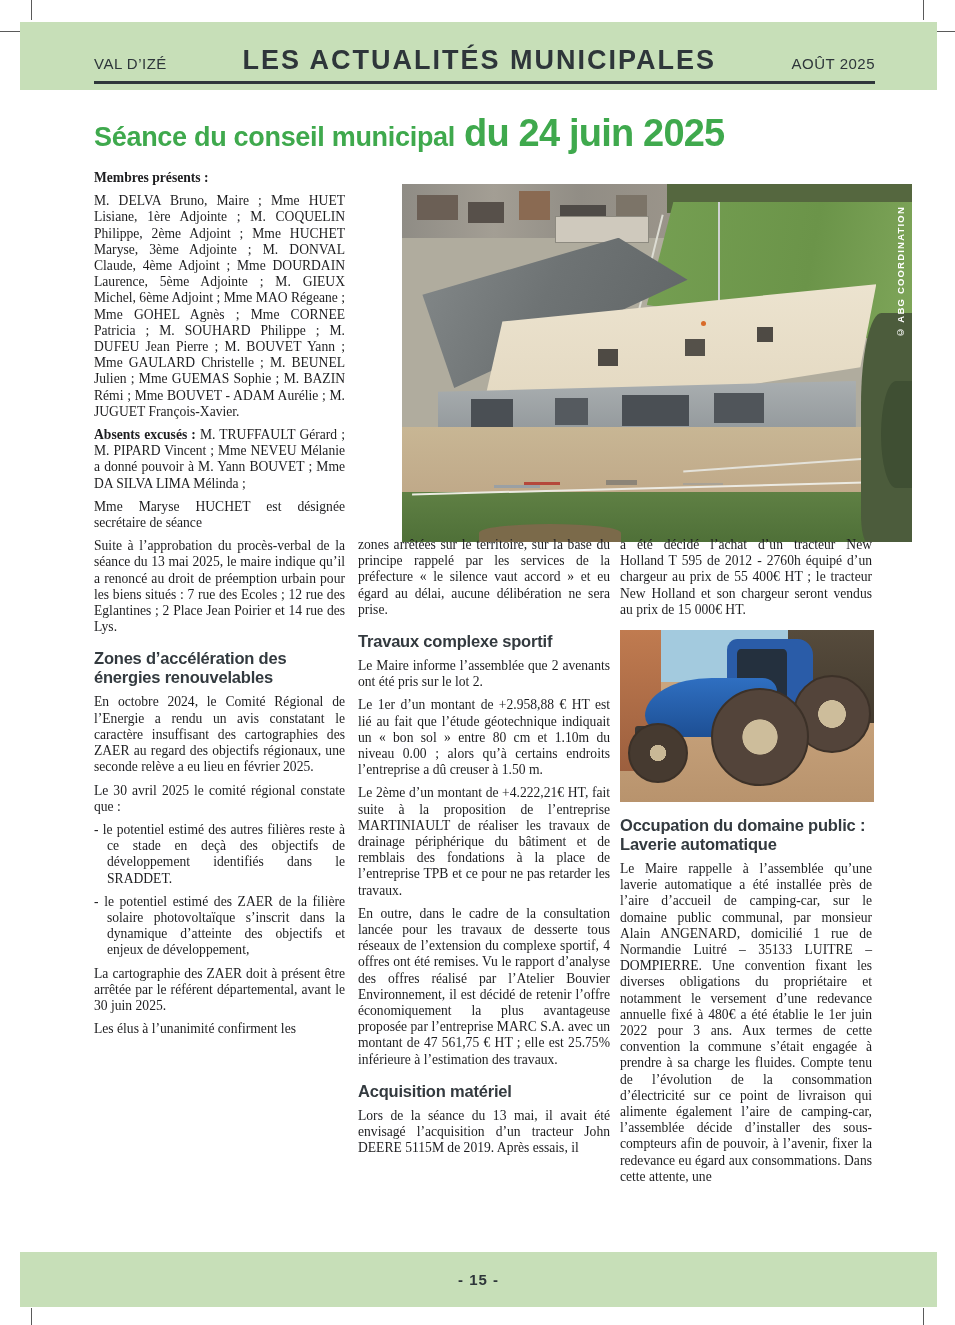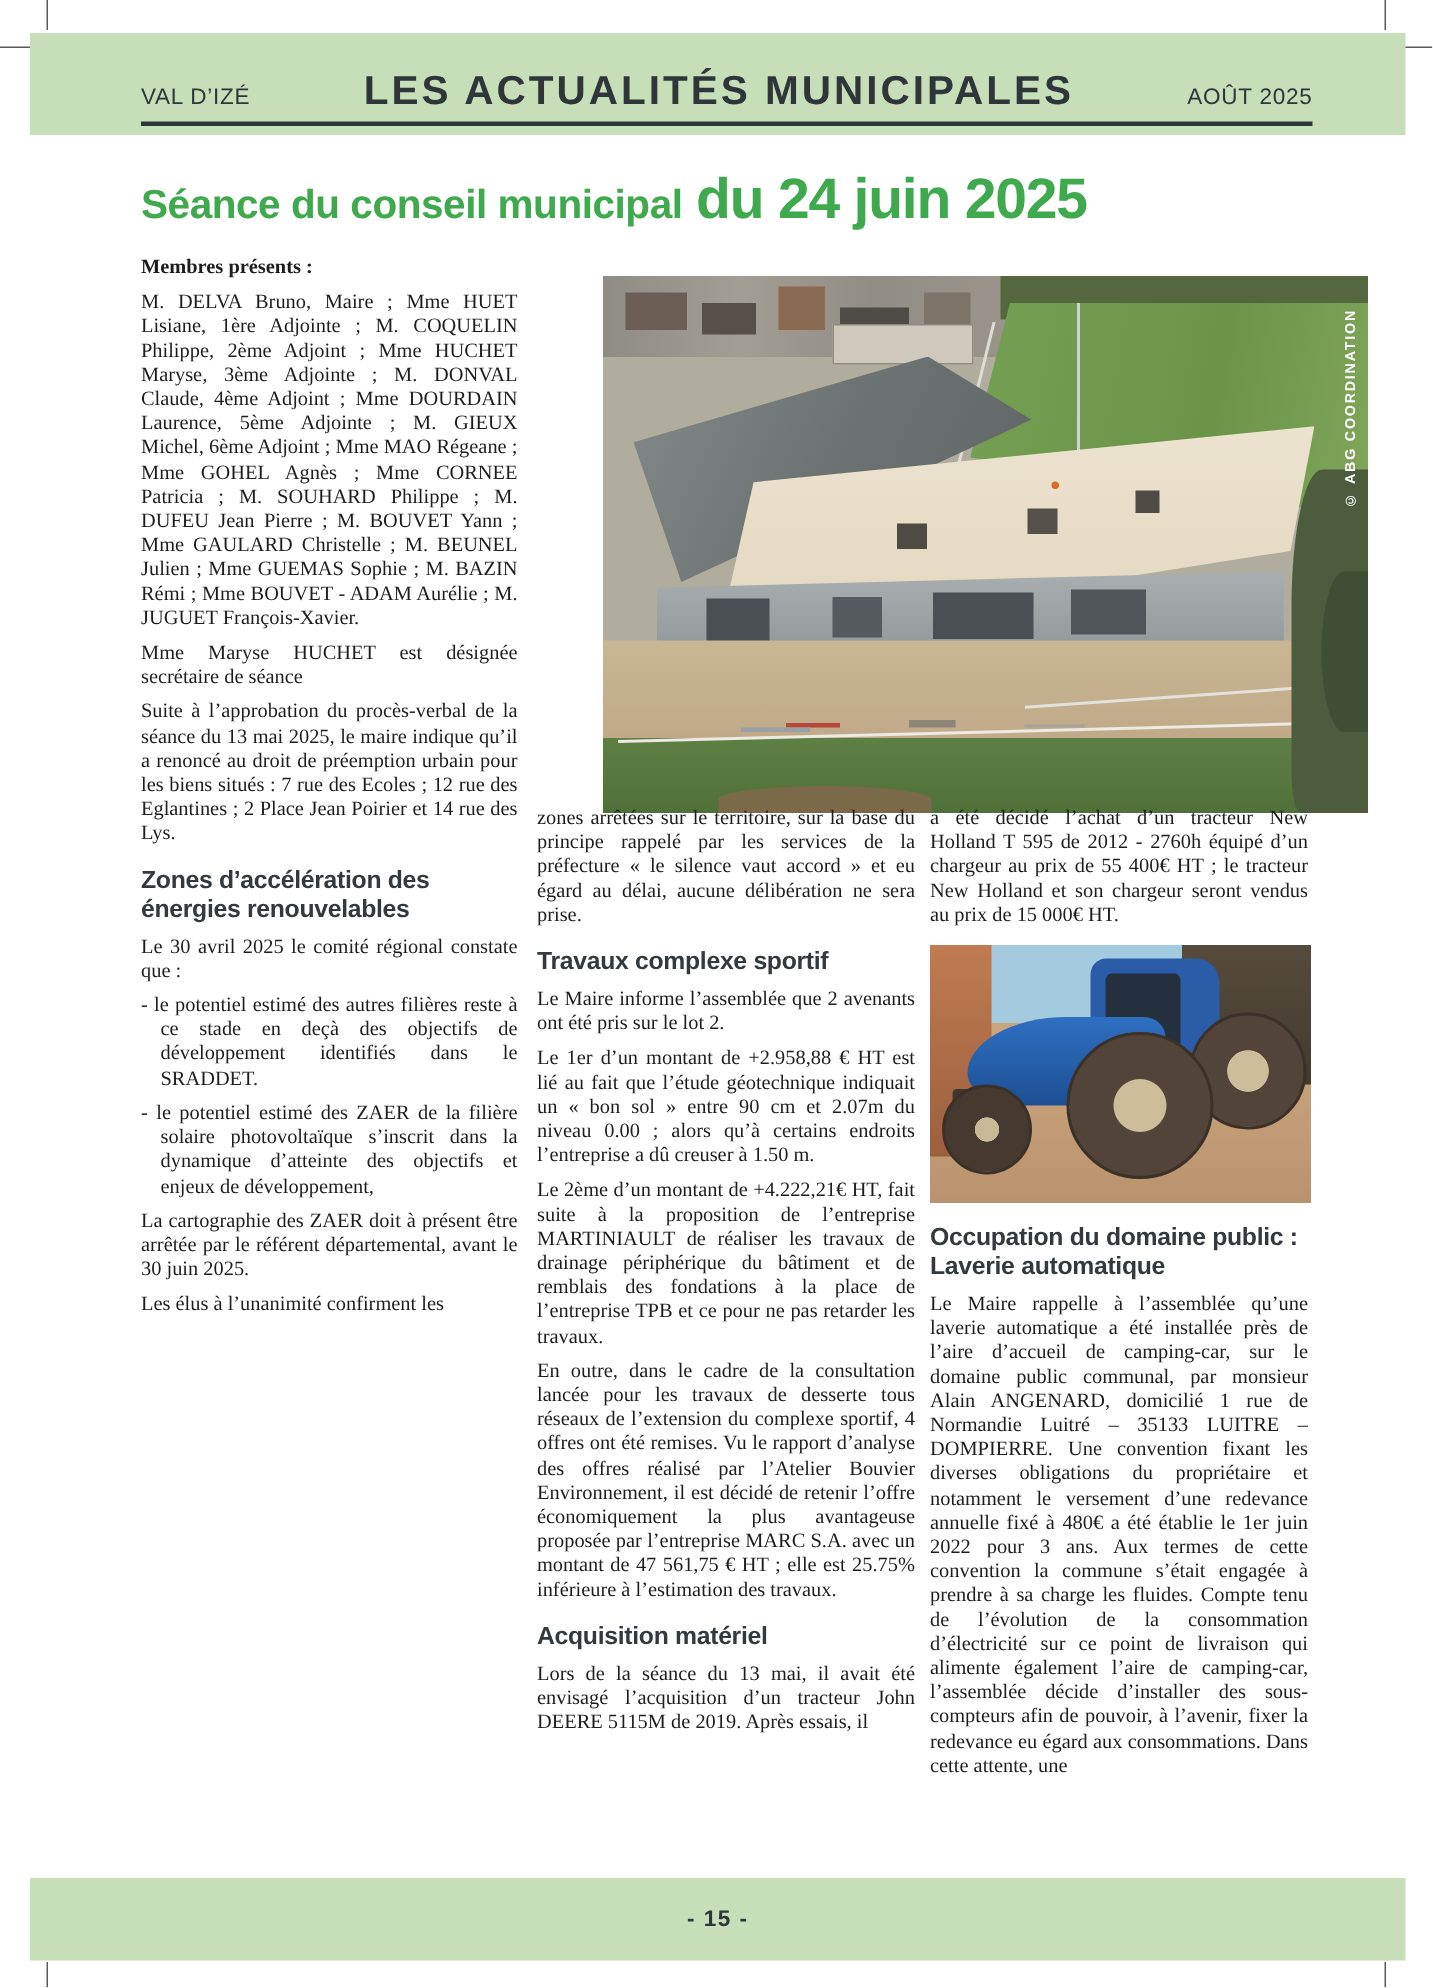--- a/index.html
+++ b/index.html
@@ -186,35 +186,37 @@
     <div class="ap ap-fence-bot"></div>
     <div class="ap ap-fence-bot2"></div>
     <div class="ap ap-trees-right"></div>
     <div class="ap ap-trees-right2"></div>
     <figcaption class="ap-credit">© ABG COORDINATION</figcaption>
   </figure>
 
   <section class="col col-left">
     <p class="lead">Membres présents :</p>
     <p>M. DELVA Bruno, Maire ; Mme HUET Lisiane, 1ère Adjointe ; M. COQUELIN Philippe, 2ème Adjoint ; Mme HUCHET Maryse, 3ème Adjointe ; M. DONVAL Claude, 4ème Adjoint ; Mme DOURDAIN Laurence, 5ème Adjointe ; M. GIEUX Michel, 6ème Adjoint ; Mme MAO Régeane ; Mme GOHEL Agnès ; Mme CORNEE Patricia ; M. SOUHARD Philippe ; M. DUFEU Jean Pierre ; M. BOUVET Yann ; Mme GAULARD Christelle ; M. BEUNEL Julien ; Mme GUEMAS Sophie ; M. BAZIN Rémi ; Mme BOUVET - ADAM Aurélie ; M. JUGUET François-Xavier.</p>
+    <p><strong class="lead">Absents excusés :</strong> <span>M. TRUFFAULT Gérard ; M. PIPARD Vincent ; Mme NEVEU Mélanie a donné pouvoir à M. Yann BOUVET ; Mme DA SILVA LIMA Mélinda ;</span></p>
     <p>Mme Maryse HUCHET est désignée secrétaire de séance</p>
     <p>Suite à l’approbation du procès-verbal de la séance du 13 mai 2025, le maire indique qu’il a renoncé au droit de préemption urbain pour les biens situés : 7 rue des Ecoles ; 12 rue des Eglantines ; 2 Place Jean Poirier et 14 rue des Lys.</p>
     <h2 class="section">Zones d’accélération des énergies renouvelables</h2>
+    <p>En octobre 2024, le Comité Régional de l’Energie a rendu un avis constatant le caractère insuffisant des cartographies des ZAER au regard des objectifs régionaux, une seconde relève a eu lieu en février 2025.</p>
     <p>Le 30 avril 2025 le comité régional constate que :</p>
     <p class="hang">- le potentiel estimé des autres filières reste à ce stade en deçà des objectifs de développement identifiés dans le SRADDET.</p>
     <p class="hang">- le potentiel estimé des ZAER de la filière solaire photovoltaïque s’inscrit dans la dynamique d’atteinte des objectifs et enjeux de développement,</p>
     <p>La cartographie des ZAER doit à présent être arrêtée par le référent départemental, avant le 30 juin 2025.</p>
     <p>Les élus à l’unanimité confirment les</p>
   </section>
 
   <section class="col col-middle">
     <p>zones arrêtées sur le territoire, sur la base du principe rappelé par les services de la préfecture « le silence vaut accord » et eu égard au délai, aucune délibération ne sera prise.</p>
     <h2 class="section">Travaux complexe sportif</h2>
     <p>Le Maire informe l’assemblée que 2 avenants ont été pris sur le lot 2.</p>
-    <p>Le 1er d’un montant de +2.958,88 € HT est lié au fait que l’étude géotechnique indiquait un « bon sol » entre 90 cm et 2.07m du niveau 0.00 ; alors qu’à certains endroits l’entreprise a dû creuser à 1.50 m.</p>
+    <p>Le 1er d’un montant de +2.958,88 € HT est lié au fait que l’étude géotechnique indiquait un « bon sol » entre 80 cm et 1.10m du niveau 0.00 ; alors qu’à certains endroits l’entreprise a dû creuser à 1.50 m.</p>
     <p>Le 2ème d’un montant de +4.222,21€ HT, fait suite à la proposition de l’entreprise MARTINIAULT de réaliser les travaux de drainage périphérique du bâtiment et de remblais des fondations à la place de l’entreprise TPB et ce pour ne pas retarder les travaux.</p>
     <p>En outre, dans le cadre de la consultation lancée pour les travaux de desserte tous réseaux de l’extension du complexe sportif, 4 offres ont été remises. Vu le rapport d’analyse des offres réalisé par l’Atelier Bouvier Environnement, il est décidé de retenir l’offre économiquement la plus avantageuse proposée par l’entreprise MARC S.A. avec un montant de 47 561,75 € HT ; elle est 25.75% inférieure à l’estimation des travaux.</p>
     <h2 class="section">Acquisition matériel</h2>
     <p>Lors de la séance du 13 mai, il avait été envisagé l’acquisition d’un tracteur John DEERE 5115M de 2019. Après essais, il</p>
   </section>
 
   <section class="col col-right">
     <p>a été décidé l’achat d’un tracteur New Holland T 595 de 2012 - 2760h équipé d’un chargeur au prix de 55 400€ HT ; le tracteur New Holland et son chargeur seront vendus au prix de 15 000€ HT.</p>
     <figure class="tractor">
       <div class="tr tr-ground"></div>

